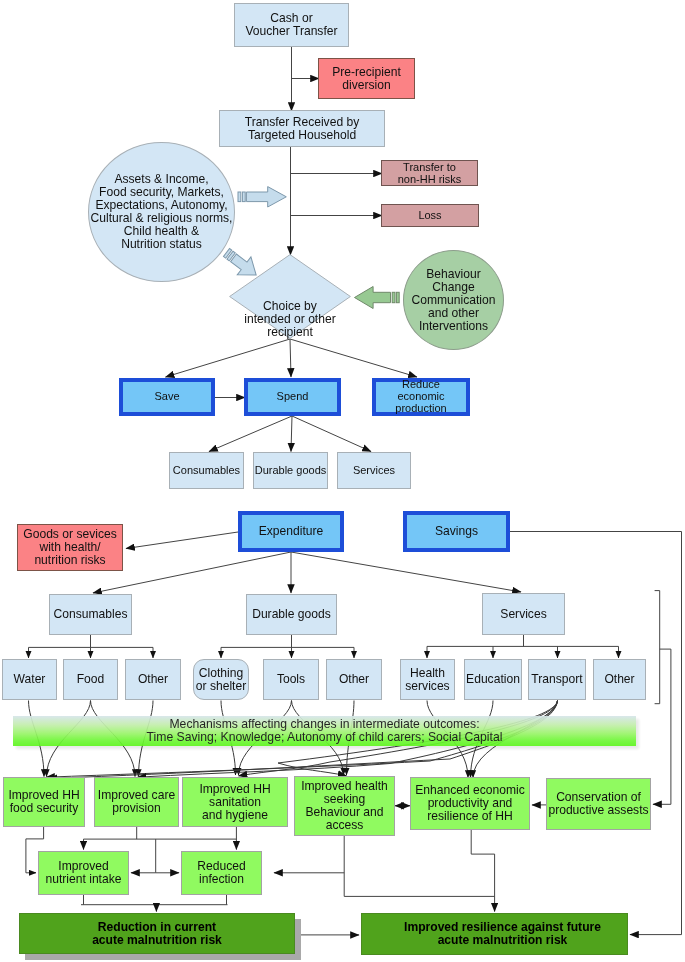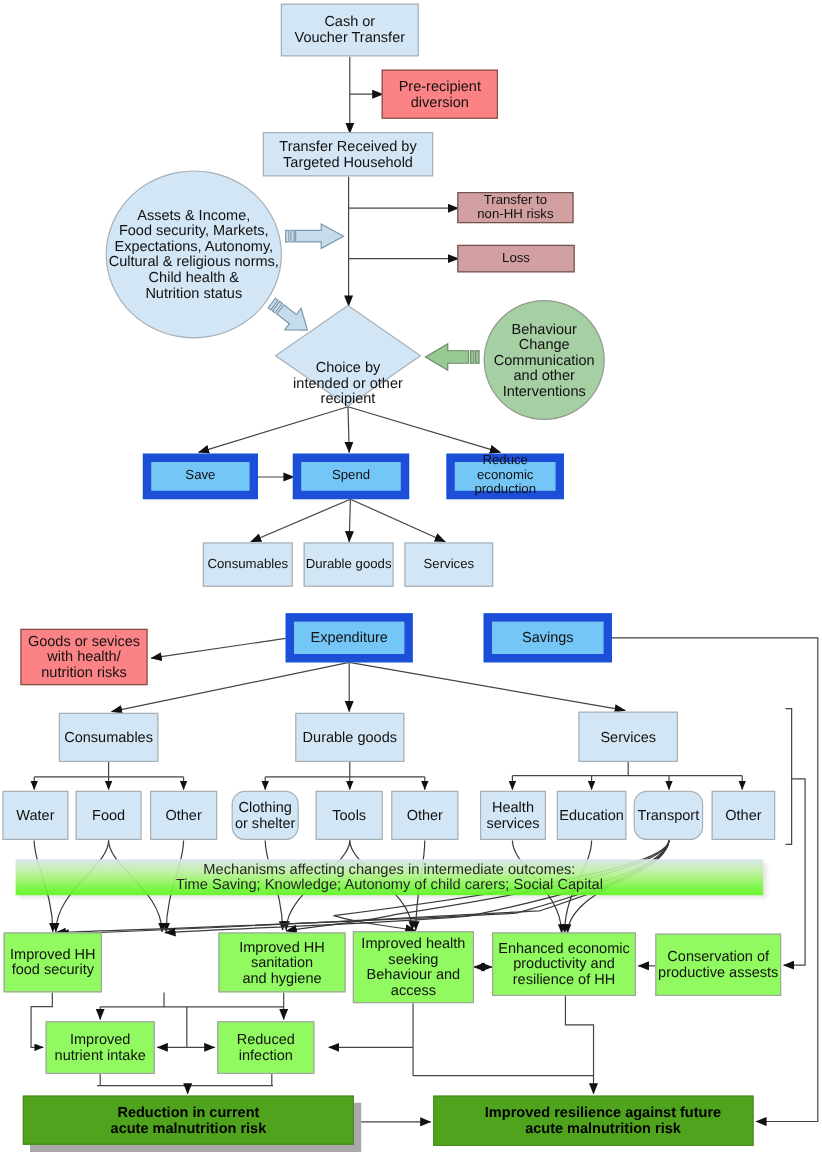--- a/index.html
+++ b/index.html
@@ -7,21 +7,21 @@
   body{width:685px;height:962px;position:relative;overflow:hidden;
        font-family:"Liberation Sans",sans-serif;color:#111;}
   #canvas{position:absolute;left:0;top:0;width:685px;height:962px;}
   .node{position:absolute;box-sizing:border-box;display:flex;align-items:center;
         justify-content:center;text-align:center;line-height:13px;font-size:12.1px;
         border:1px solid #808080;}
   .lbl{display:block;white-space:pre-line;}
   svg.wires{position:absolute;left:0;top:0;width:685px;height:962px;pointer-events:none;overflow:visible;}
 
   .pale   {background:#d3e6f5;border:1px solid #a8b0b6;}
-  .bright {background:#74c6f7;border:7px solid #1d4ed8;justify-content:center;}
+  .bright {background:#74c6f7;border:4px solid #1d4ed8;justify-content:center;}
   .salmon {background:#fb8285;border:1px solid #7c5347;}
   .pink   {background:#d3a0a2;border:1px solid #6f5450;}
   .sage   {background:#a6cfa4;border:1px solid #8d9d8c;}
   .green  {background:#90fa60;border:1px solid #a3a3a3;}
   .darkgreen{background:#50a31c;border:1px solid #4a8a20;color:#000;font-weight:bold;}
 
   .circle{border-radius:50%;}
   .diamond{border:0;background:transparent;}
   .diamond .dshape{position:absolute;left:0;top:0;width:100%;height:100%;}
   .diamond .lbl{position:relative;z-index:2;}
@@ -116,21 +116,21 @@
 
 </svg>
 <div class="node pale" style="left:234px;top:3px;width:115px;height:44px;">
       <span class="lbl">Cash or
 Voucher Transfer</span>
     </div>
 <div class="node salmon" style="left:318px;top:58px;width:97px;height:41px;">
       <span class="lbl">Pre-recipient
 diversion</span>
     </div>
-<div class="node pale" style="left:219px;top:110px;width:142px;height:37px;">
+<div class="node pale" style="left:219px;top:110px;width:166px;height:37px;">
       <span class="lbl">Transfer Received by
 Targeted Household</span>
     </div>
 <div class="node pale circle" style="left:88px;top:142px;width:147px;height:140px;">
       <span class="lbl">Assets &amp; Income,
 Food security, Markets,
 Expectations, Autonomy,
 Cultural &amp; religious norms,
 Child health &amp;
 Nutrition status</span>
@@ -216,33 +216,37 @@
 <div class="node pale" style="left:326px;top:659px;width:56px;height:41px;">
       <span class="lbl">Other</span>
     </div>
 <div class="node pale" style="left:400px;top:659px;width:55px;height:41px;">
       <span class="lbl">Health
 services</span>
     </div>
 <div class="node pale" style="left:464px;top:659px;width:58px;height:41px;">
       <span class="lbl">Education</span>
     </div>
-<div class="node pale" style="left:528px;top:659px;width:58px;height:41px;border-radius:11px;">
+<div class="node pale" style="left:528px;top:659px;width:58px;height:41px;">
       <span class="lbl">Transport</span>
     </div>
 <div class="node pale" style="left:593px;top:659px;width:53px;height:41px;">
       <span class="lbl">Other</span>
     </div>
 <div class="node band" style="left:13px;top:716px;width:623px;height:30px;">
       <span class="lbl">Mechanisms affecting changes in intermediate outcomes:
 Time Saving; Knowledge; Autonomy of child carers; Social Capital</span>
     </div>
 <div class="node green" style="left:3px;top:777px;width:82px;height:50px;">
       <span class="lbl">Improved HH
 food security</span>
+    </div>
+<div class="node green" style="left:94px;top:777px;width:85px;height:50px;">
+      <span class="lbl">Improved care
+provision</span>
     </div>
 <div class="node green" style="left:182px;top:777px;width:106px;height:50px;">
       <span class="lbl">Improved HH
 sanitation
 and hygiene</span>
     </div>
 <div class="node green" style="left:294px;top:776px;width:101px;height:60px;">
       <span class="lbl">Improved health
 seeking
 Behaviour and

